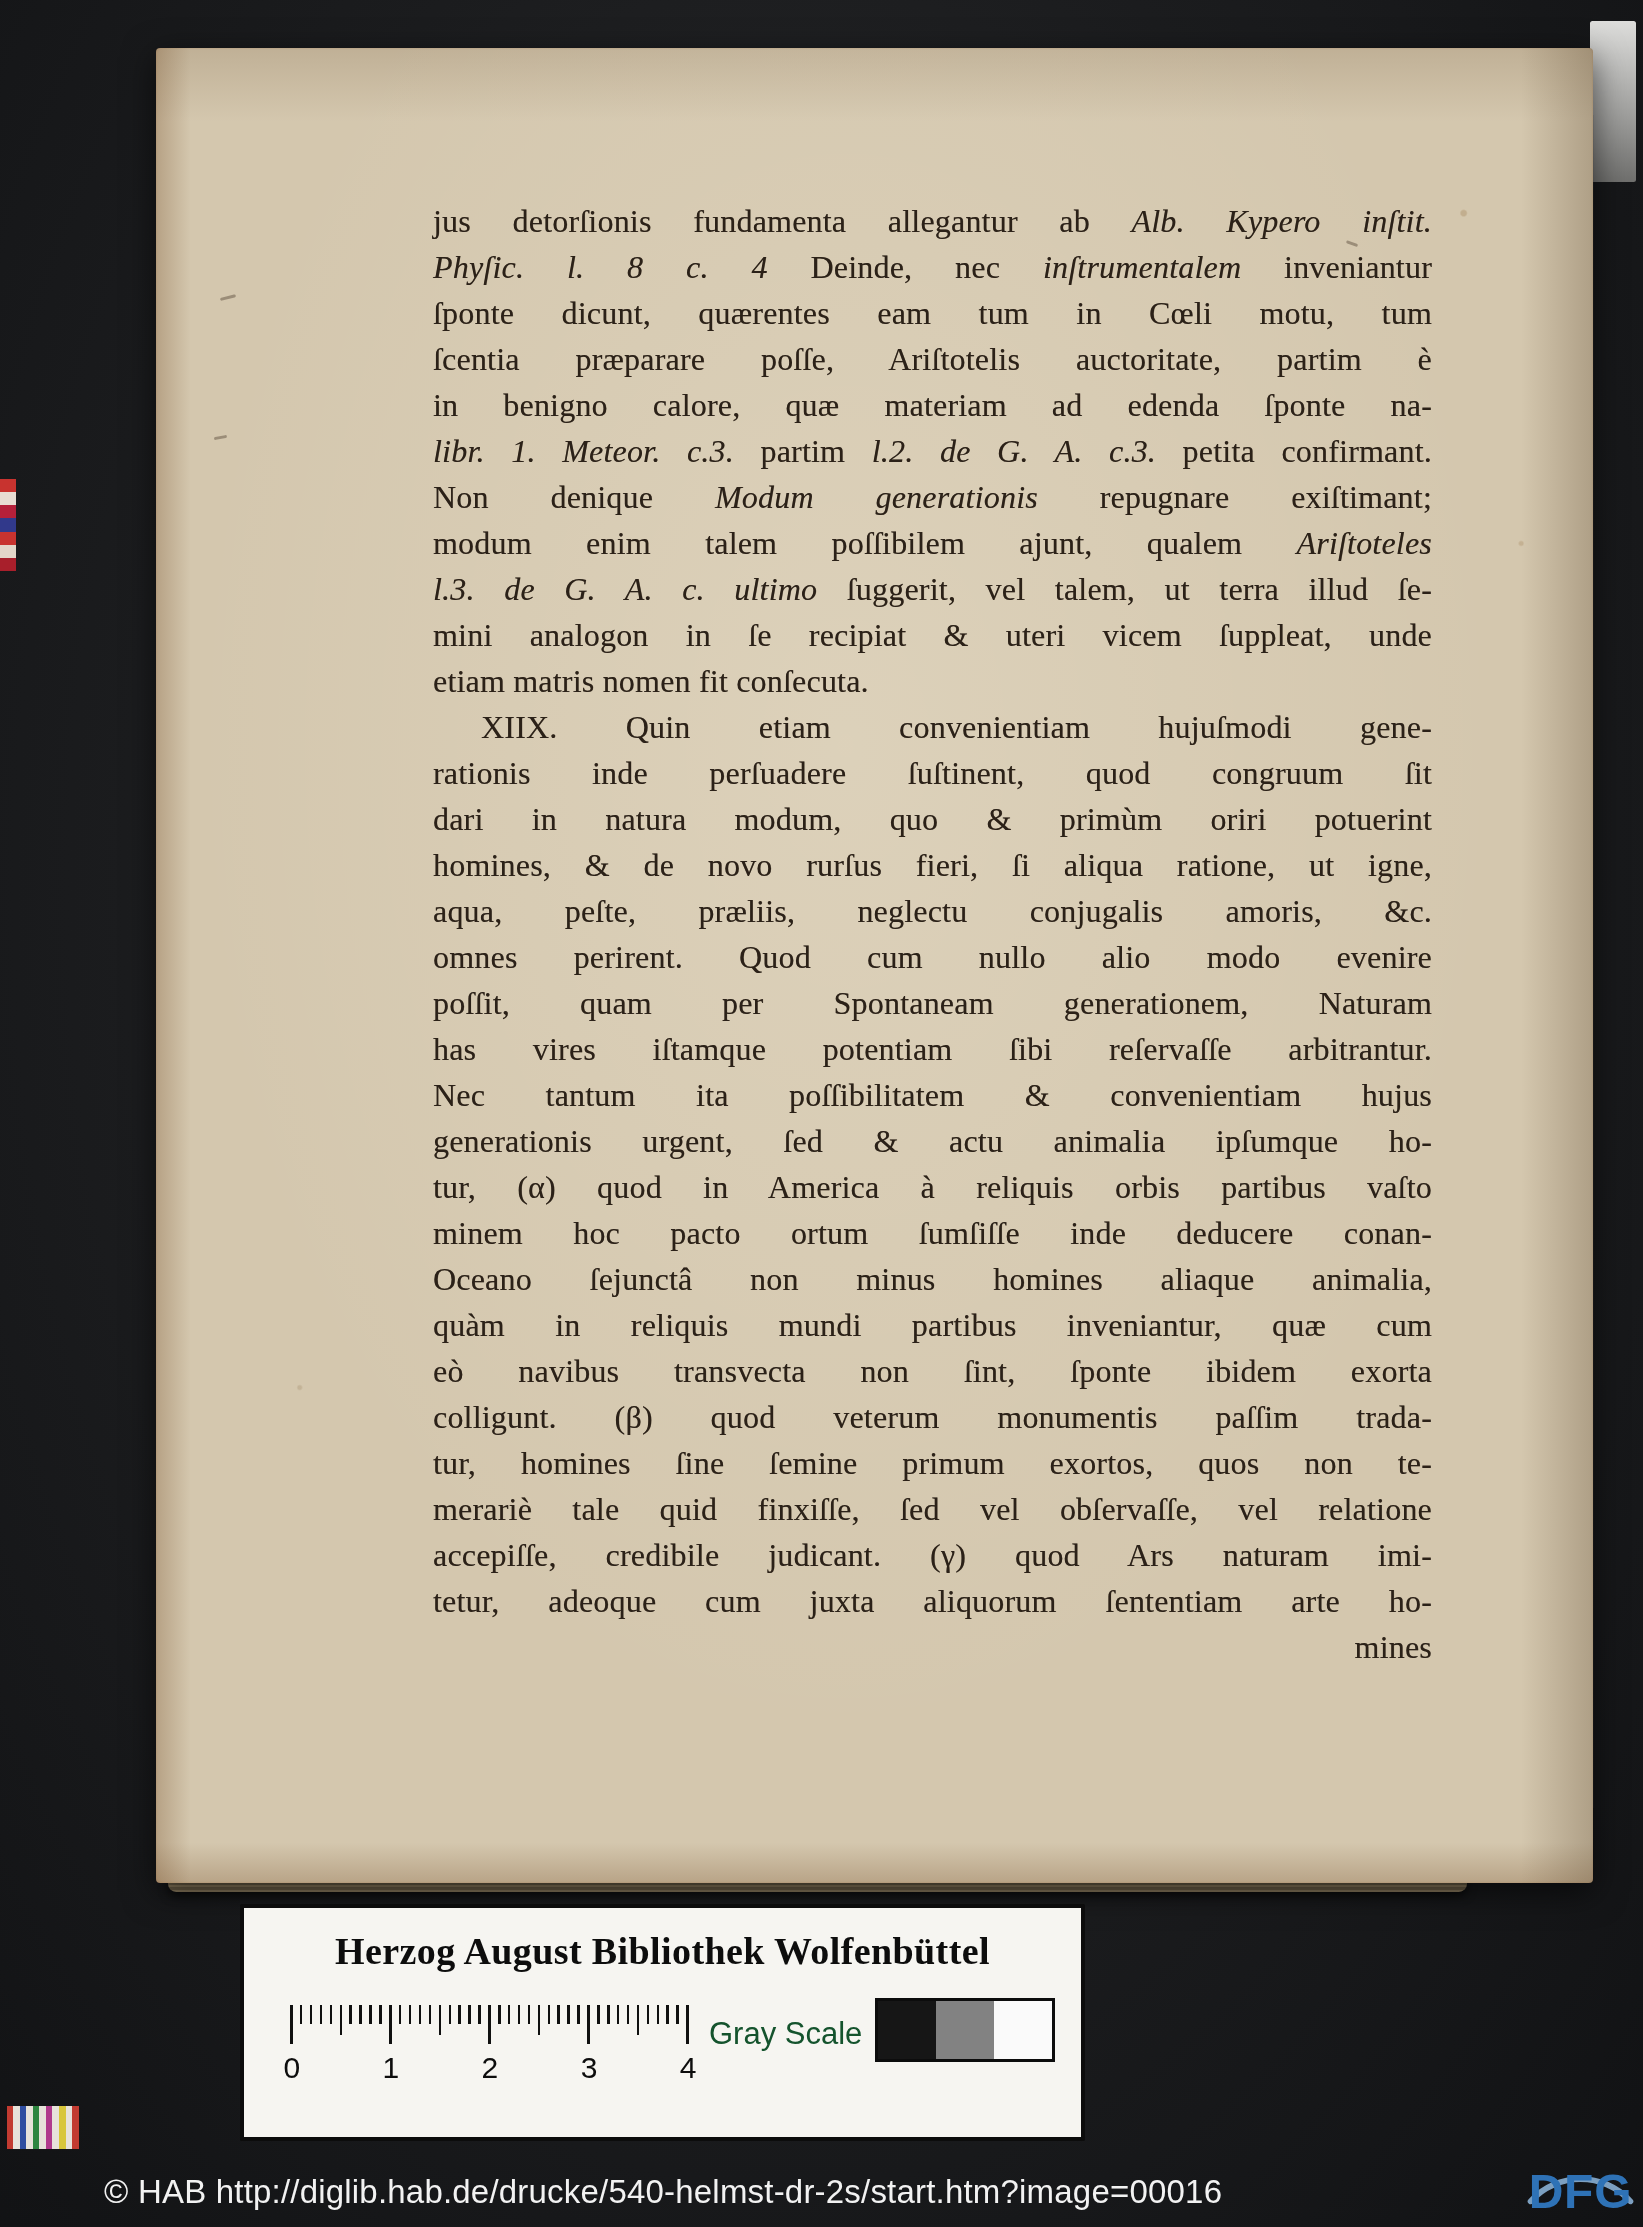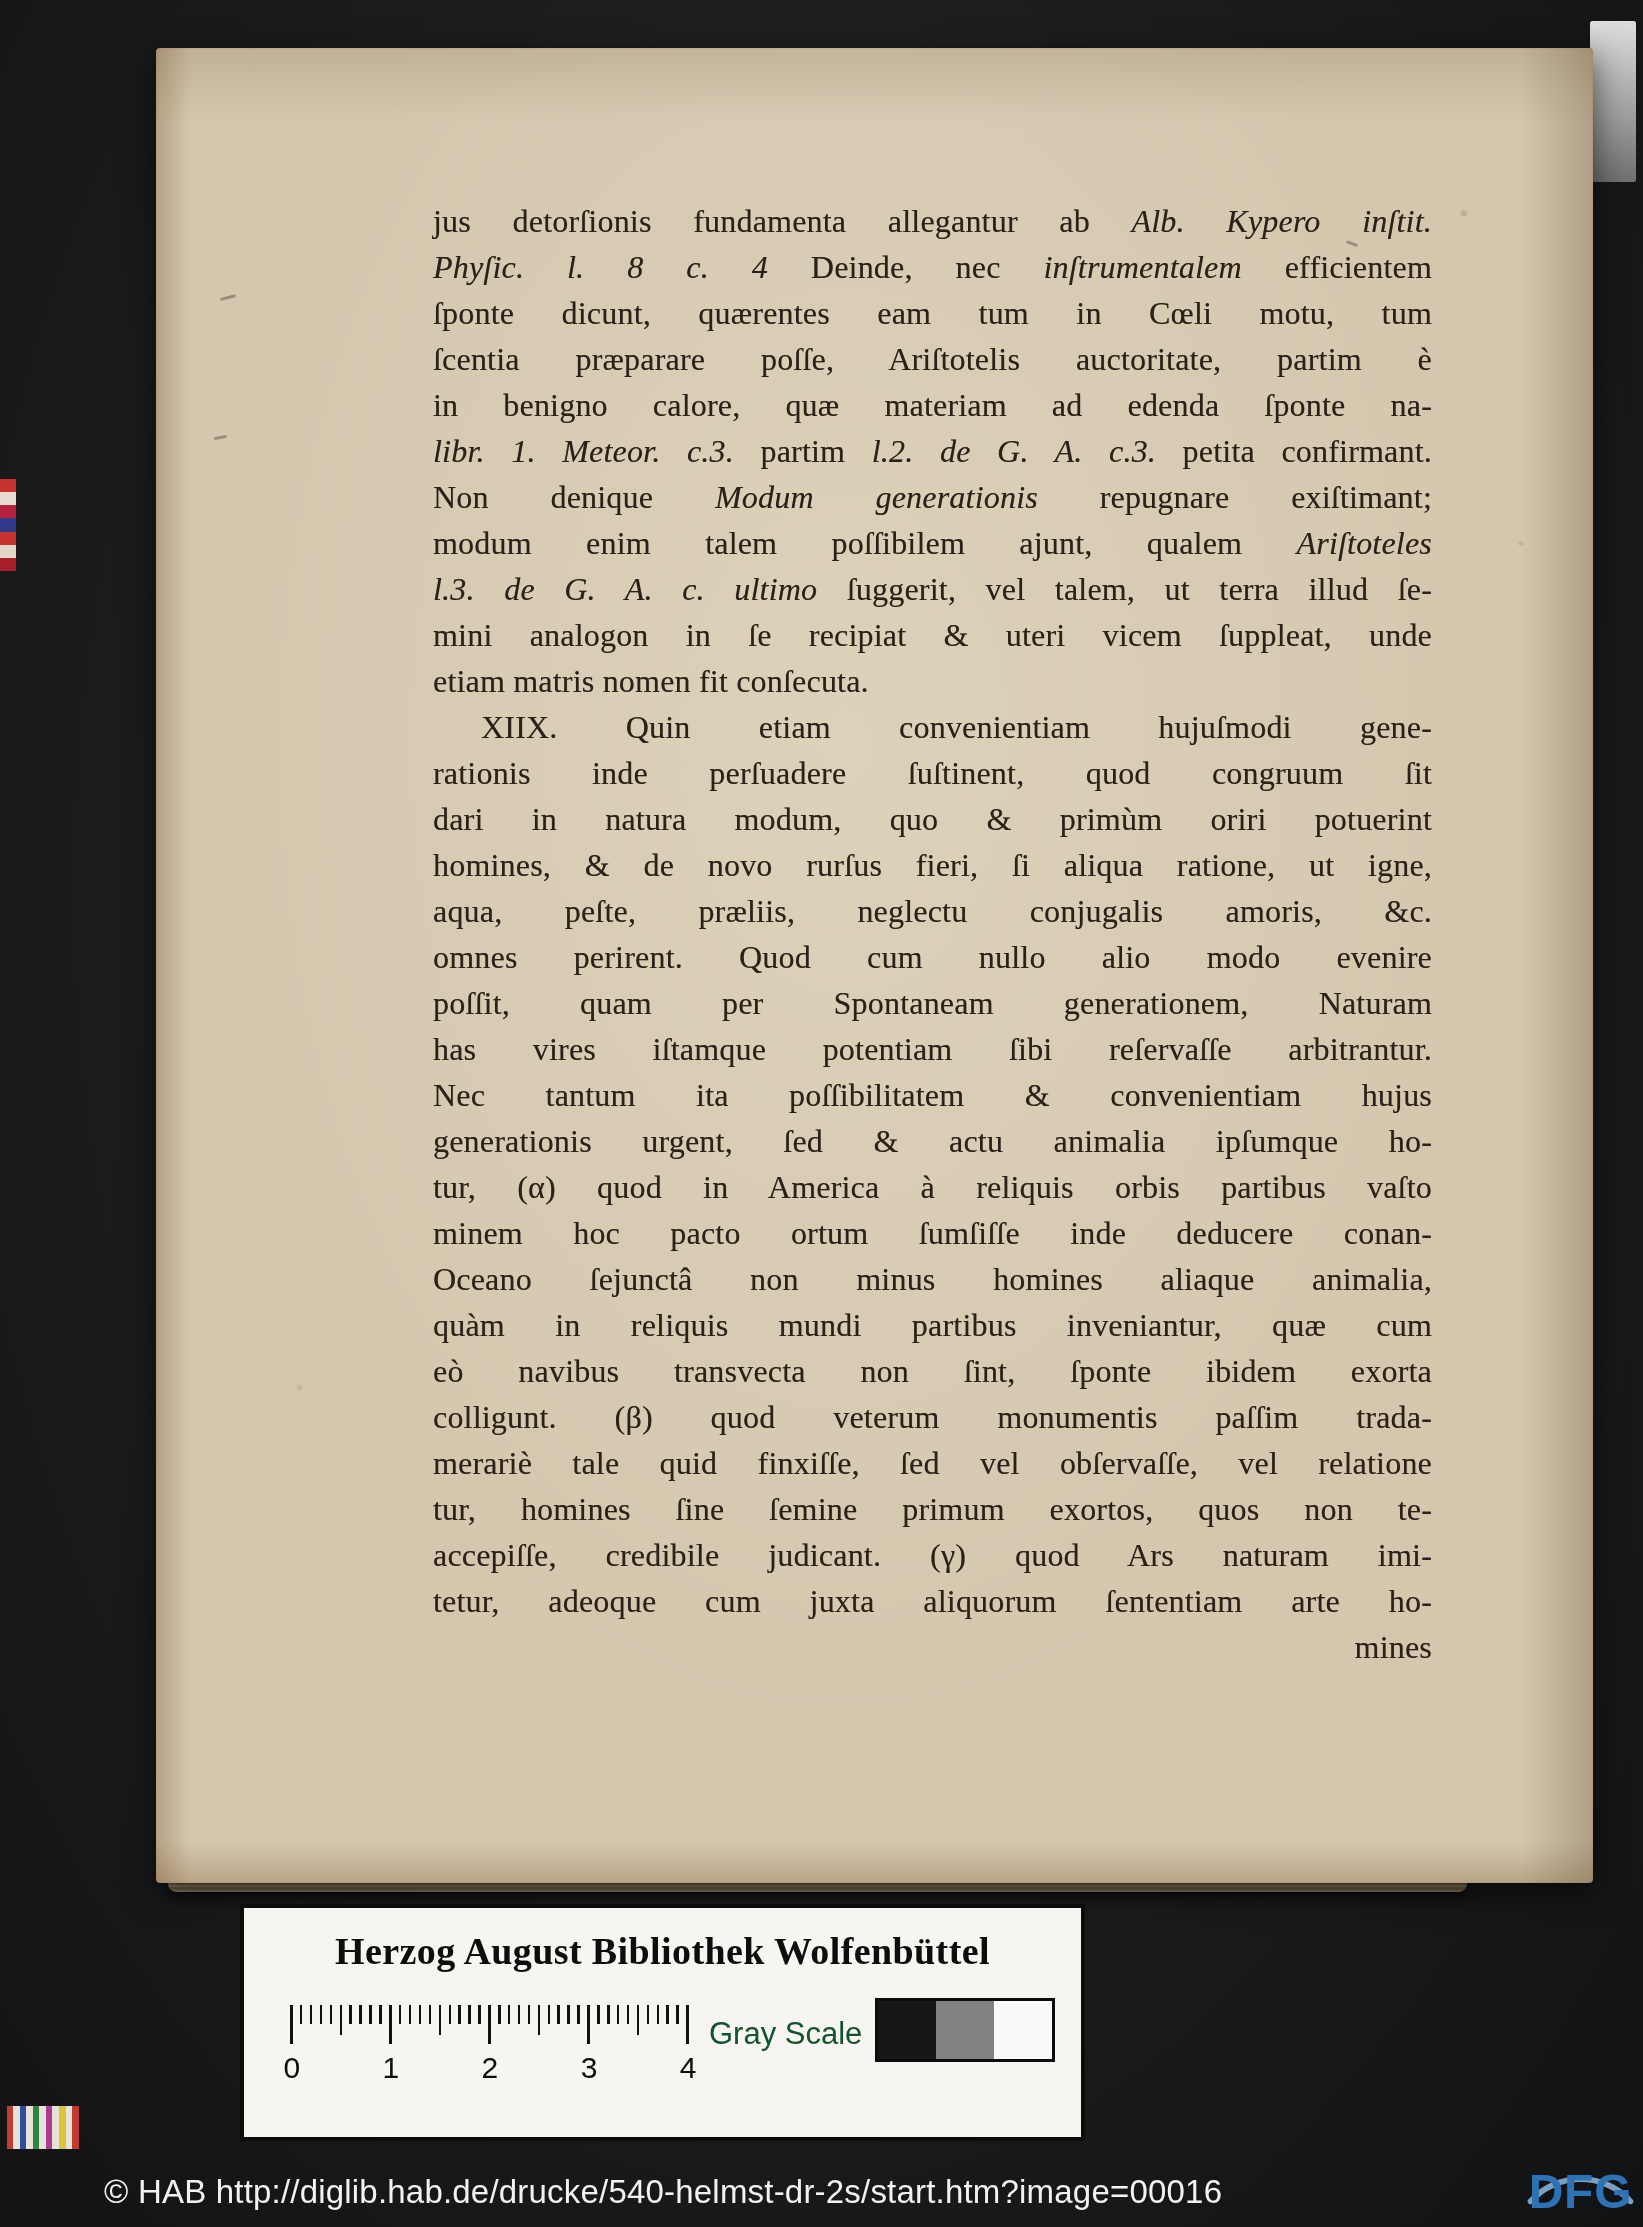--- a/index.html
+++ b/index.html
@@ -106,21 +106,21 @@
       <div style="background: rgb(227, 214, 201);"></div>
       <div style="background: rgb(168, 31, 43);"></div>
     </div>
 
   <div class="paper">
     <div class="margin-mark mm1"></div>
     <div class="margin-mark mm2"></div>
     <div class="margin-mark mm3"></div>
     <div class="textblock">
         <div class="line"><span>jus detorſionis fundamenta allegantur ab </span><span class="it">Alb. Kypero inſtit.</span></div>
-        <div class="line"><span class="it">Phyſic. l. 8 c. 4</span><span> Deinde, nec </span><span class="it">inſtrumentalem</span><span> efficientem</span></div>
+        <div class="line"><span class="it">Phyſic. l. 8 c. 4</span><span> Deinde, nec </span><span class="it">inſtrumentalem</span><span> inveniantur</span></div>
         <div class="line"><span>ſponte dicunt, quærentes eam tum in Cœli motu, tum</span></div>
         <div class="line"><span>ſcentia præparare poſſe, Ariſtotelis auctoritate, partim è</span></div>
         <div class="line"><span>in benigno calore, quæ materiam ad edenda ſponte na-</span></div>
         <div class="line"><span class="it">libr. 1. Meteor. c.3.</span><span> partim </span><span class="it">l.2. de G. A. c.3.</span><span> petita confirmant.</span></div>
         <div class="line"><span>Non denique </span><span class="it">Modum generationis</span><span> repugnare exiſtimant;</span></div>
         <div class="line"><span>modum enim talem poſſibilem ajunt, qualem </span><span class="it">Ariſtoteles</span></div>
         <div class="line"><span class="it">l.3. de G. A. c. ultimo</span><span> ſuggerit, vel talem, ut terra illud ſe-</span></div>
         <div class="line"><span>mini analogon in ſe recipiat &amp; uteri vicem ſuppleat, unde</span></div>
         <div class="line noj"><span>etiam matris nomen fit conſecuta.</span></div>
         <div class="line indent"><span>XIIX.  Quin etiam convenientiam hujuſmodi gene-</span></div>
@@ -132,22 +132,22 @@
         <div class="line"><span>poſſit, quam per Spontaneam generationem, Naturam</span></div>
         <div class="line"><span>has vires iſtamque potentiam ſibi reſervaſſe arbitrantur.</span></div>
         <div class="line"><span>Nec tantum ita poſſibilitatem &amp; convenientiam hujus</span></div>
         <div class="line"><span>generationis urgent, ſed &amp; actu animalia ipſumque ho-</span></div>
         <div class="line"><span>tur, (α)  quod in America à reliquis orbis partibus vaſto</span></div>
         <div class="line"><span>minem hoc pacto ortum ſumſiſſe inde deducere conan-</span></div>
         <div class="line"><span>Oceano ſejunctâ non minus homines aliaque animalia,</span></div>
         <div class="line"><span>quàm in reliquis mundi partibus inveniantur, quæ cum</span></div>
         <div class="line"><span>eò navibus transvecta non ſint, ſponte ibidem exorta</span></div>
         <div class="line"><span>colligunt. (β) quod veterum monumentis paſſim trada-</span></div>
+        <div class="line"><span>tur, homines ſine ſemine primum exortos, quos non te-</span></div>
         <div class="line"><span>merariè tale quid finxiſſe, ſed vel obſervaſſe, vel relatione</span></div>
-        <div class="line"><span>tur, homines ſine ſemine primum exortos, quos non te-</span></div>
         <div class="line"><span>accepiſſe, credibile judicant. (γ) quod Ars naturam imi-</span></div>
         <div class="line"><span>tetur, adeoque cum juxta aliquorum ſententiam arte ho-</span></div>
         <div class="line right"><span>mines</span></div>
       </div>
   </div>
 
   <div class="label">
     <div class="label-title">Herzog August Bibliothek Wolfenbüttel</div>
     <div class="label-row">
       <div class="ruler">

